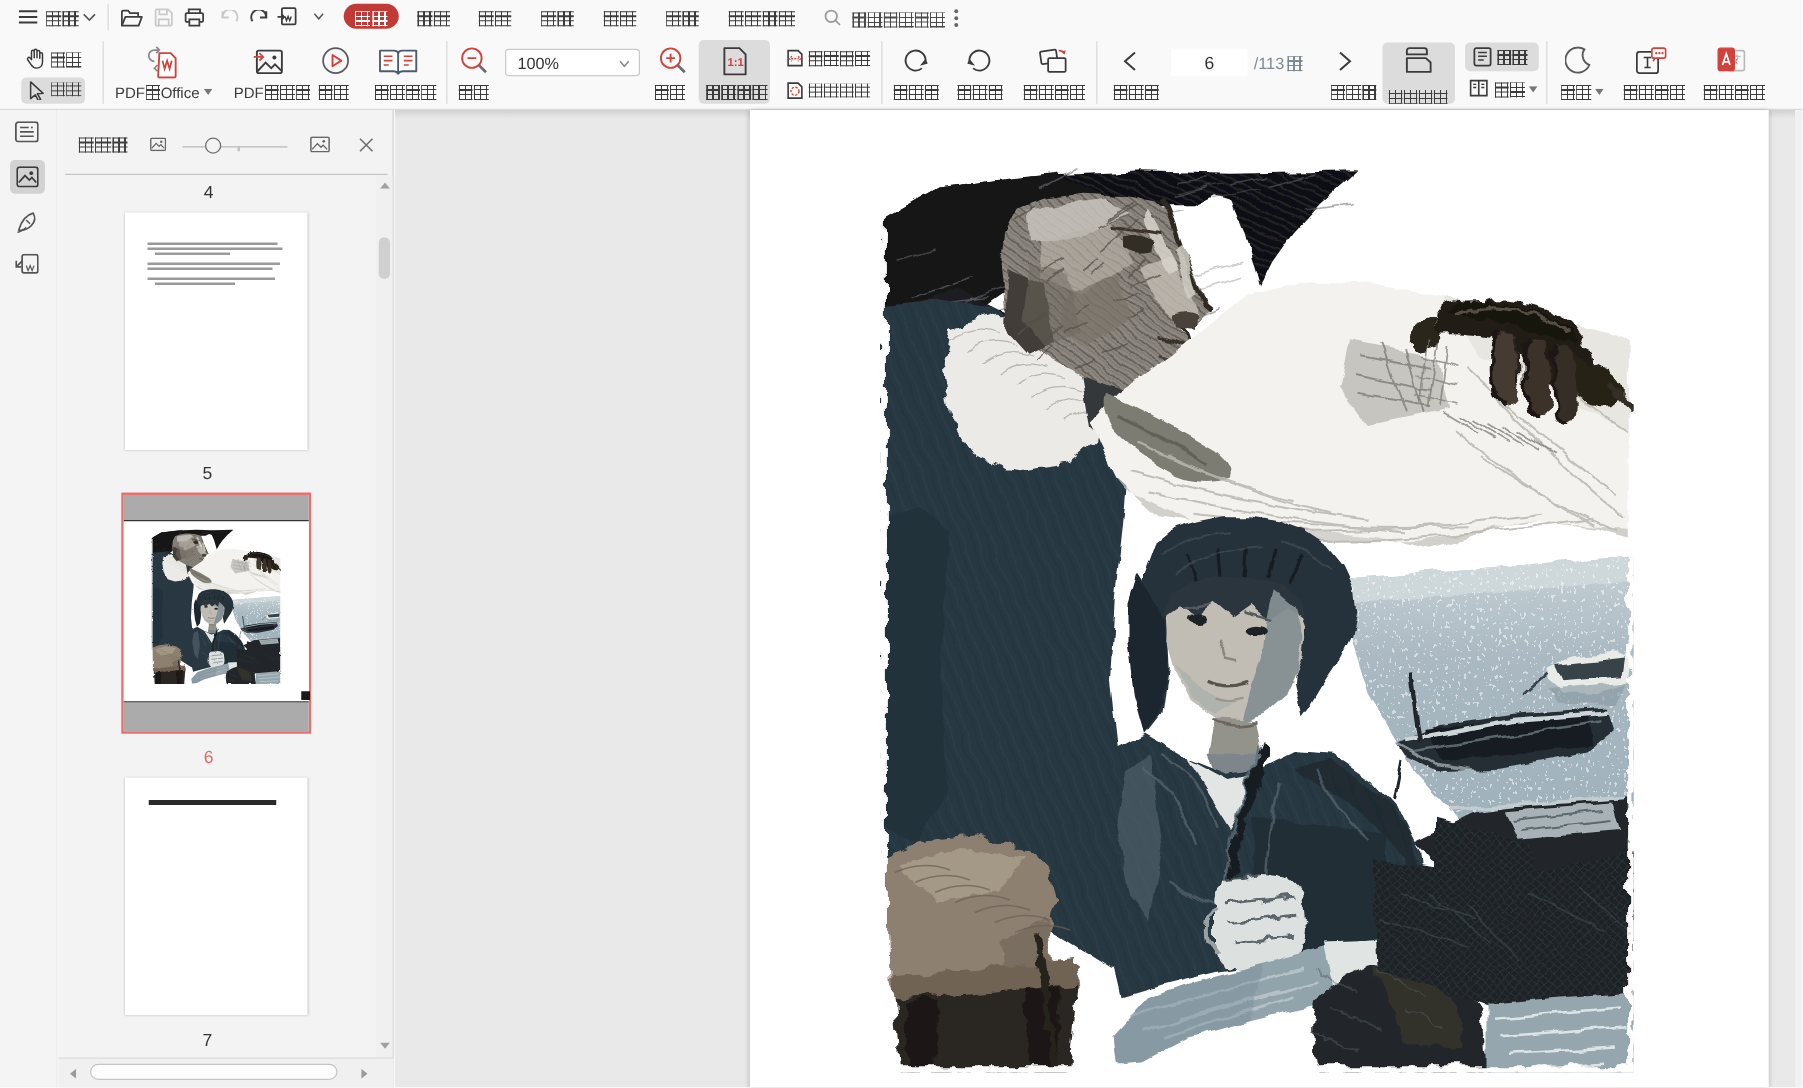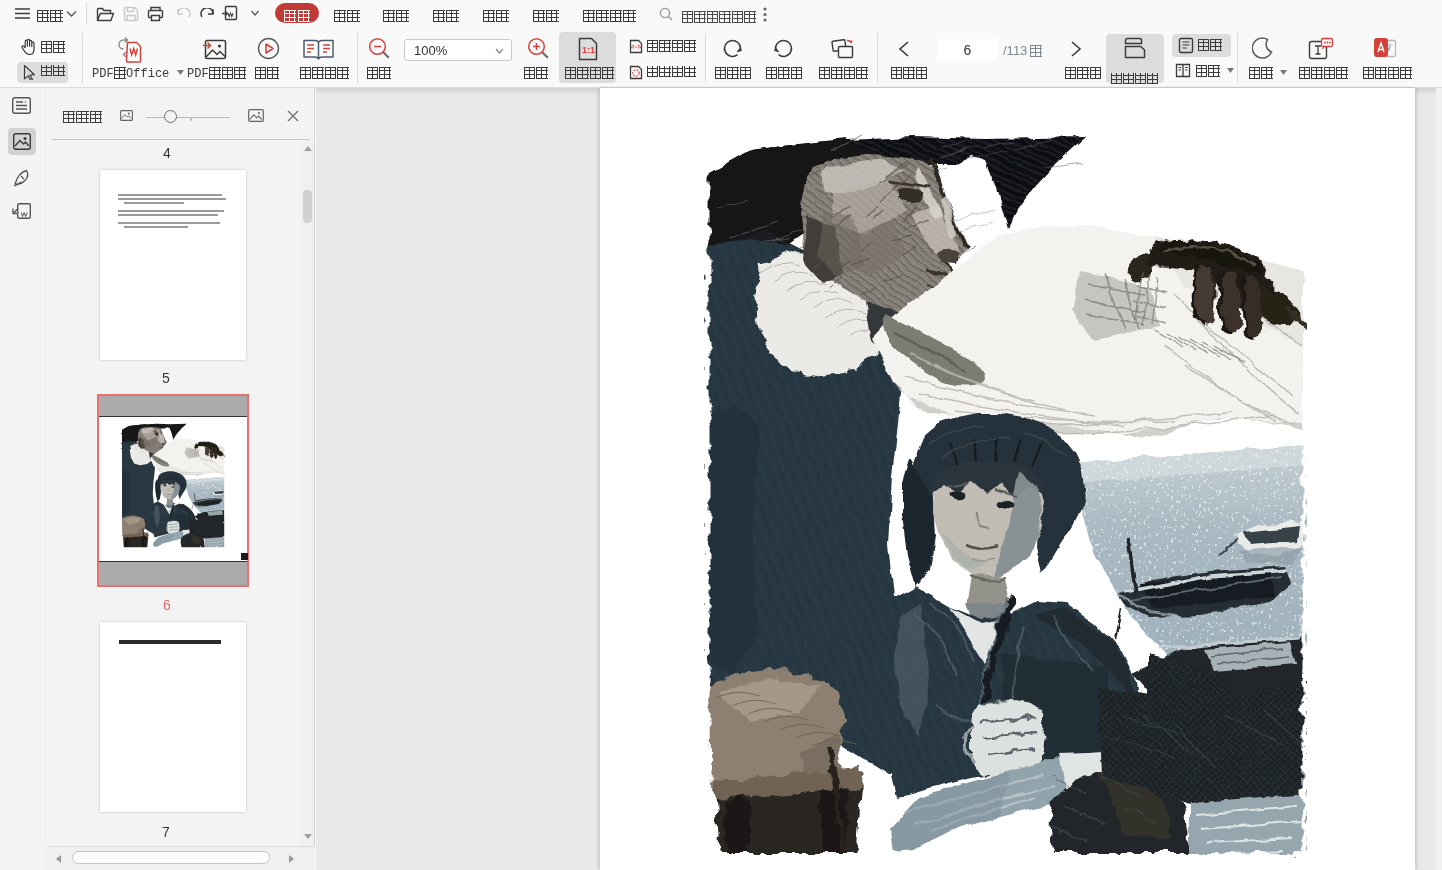--- a/index.html
+++ b/index.html
@@ -8,21 +8,21 @@
 .abs { position:absolute; }
 
 .z { display:inline-block; width:11.5px; height:11.5px; margin:0 0.5px; vertical-align:-1.5px;
   background:
    repeating-linear-gradient(0deg, currentColor 0 1px, transparent 1px 3.8px),
    repeating-linear-gradient(90deg, currentColor 0 1px, transparent 1px 4.8px);
   background-size:100% 100%;
 }
 .z2 { width:12.5px; height:12.5px; vertical-align:-2px; }
 .zs { width:11px; height:11px; }
-.lbl { font-size:12px; color:#3b3b3b; white-space:nowrap;font-family:Liberation Mono, monospace; }
+.lbl { font-size:12px; color:#3b3b3b; white-space:nowrap; }
 .sep1 { position:absolute; width:1px; background:#d9d9d9; }
 .btnbg { position:absolute; background:#dcdcdc; border-radius:4px; }
 .ic { position:absolute; }
 svg { display:block; }
 </style>
 </head>
 <body>
 
 <div class="abs" style="left:0;top:0;width:1442px;height:28px;background:#f9f9f9;">
 

